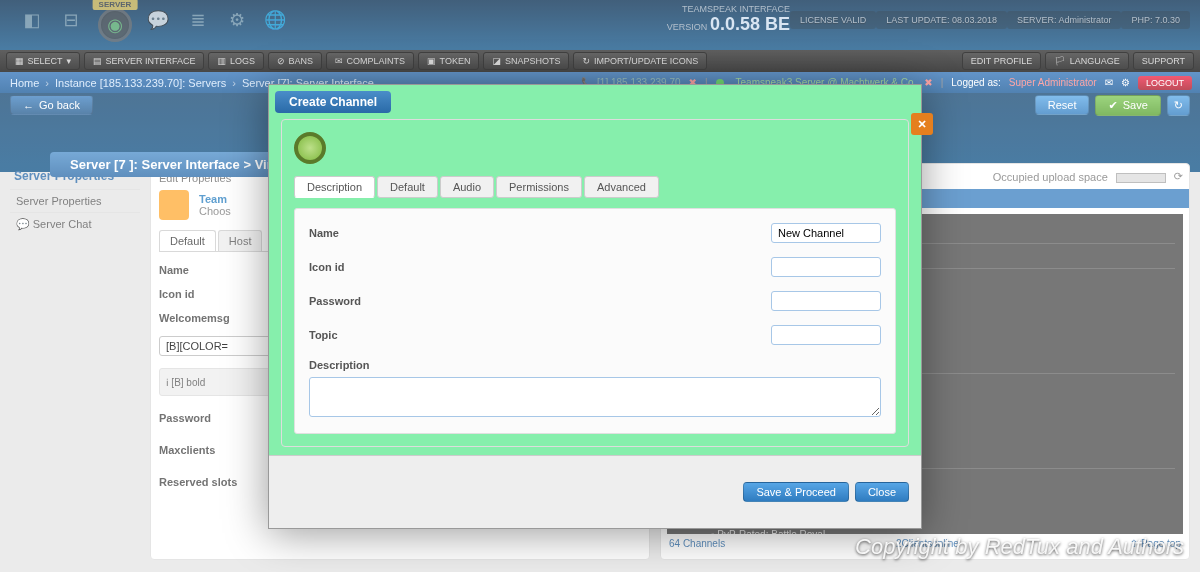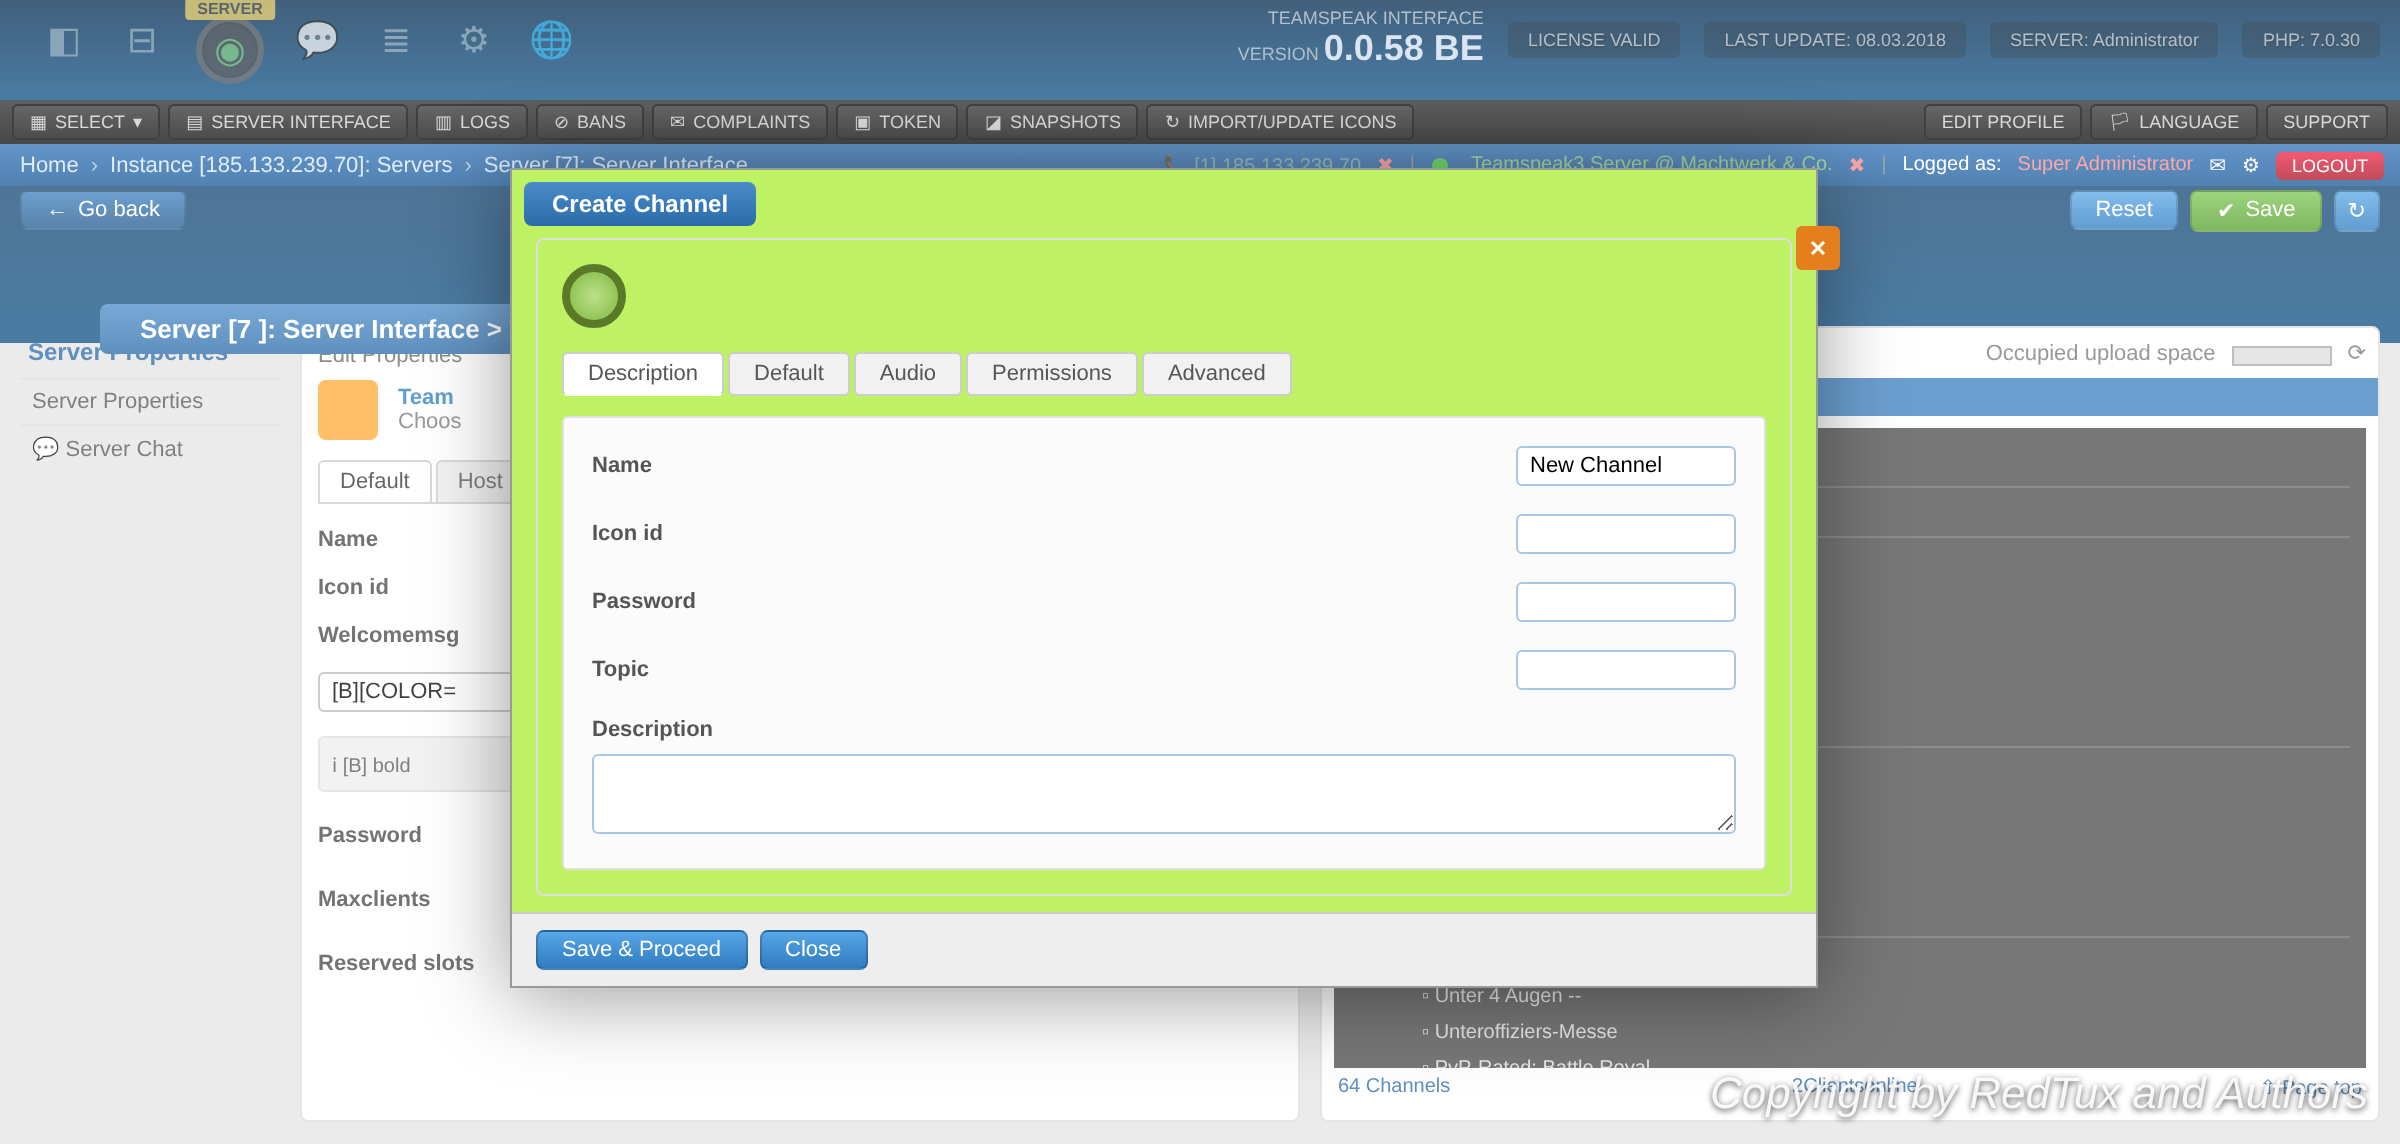--- a/index.html
+++ b/index.html
@@ -2,21 +2,21 @@
 <html><head>
 <meta charset="utf-8">
 <style>
 *{box-sizing:border-box;margin:0;padding:0;font-family:Arial,Helvetica,sans-serif}
 body{width:1200px;height:572px;overflow:hidden;background:linear-gradient(to bottom,#1a3a5c 0%,#0d5186 30%,#0d5186 50px,#e5e5e5 50px);position:relative;font-size:11px;color:#333}
 .topbar{height:50px;background:linear-gradient(to bottom,#022a4f,#0d5186);position:relative;display:flex;align-items:center}
 .top-icons{display:flex;gap:15px;padding-left:20px}
 .top-icon{width:24px;height:24px;opacity:0.7;display:flex;align-items:center;justify-content:center;font-size:18px;color:#8ab}
 .top-icon.active-server{width:34px;height:34px;border-radius:50%;background:radial-gradient(circle,#333 60%,#111);border:3px solid #555;position:relative}
 .server-badge{position:absolute;top:-12px;left:50%;transform:translateX(-50%);background:#ffd84a;color:#333;font-size:8px;font-weight:bold;padding:1px 6px;border-radius:2px}
-.top-right{position:absolute;right:10px;top:5px;display:flex;gap:12px;align-items:center;color:#9ab;font-size:9px}
+.top-right{position:absolute;right:10px;top:5px;display:flex;gap:0;align-items:center;color:#9ab;font-size:9px}
 .top-right .brand{text-align:right;line-height:1.1}
 .top-right .chip{background:rgba(0,0,0,0.25);padding:4px 10px;border-radius:3px;font-size:9px;text-shadow:0 1px 1px rgba(0,0,0,0.5)}
 .menubar{height:22px;background:linear-gradient(to bottom,#2a2a2a,#0a0a0a);display:flex;align-items:center;padding:0 6px;gap:4px}
 .menubtn{background:linear-gradient(to bottom,#333,#111);color:#ccc;font-size:9px;padding:3px 8px;border-radius:3px;display:flex;align-items:center;gap:4px;border:1px solid #000}
 .menubar .spacer{flex:1}
 .breadcrumb{height:21px;background:linear-gradient(to bottom,#2f71b7,#175898);display:flex;align-items:center;padding:0 10px;color:#fff;font-size:11px;position:relative}
 .breadcrumb a{color:#d4e7fb}
 .bc-sep{margin:0 6px;opacity:.6}
 .bc-right{position:absolute;right:8px;display:flex;align-items:center;gap:8px;font-size:10px}
 .logout{background:linear-gradient(to bottom,#e24,#a12);color:#fff;padding:2px 8px;border-radius:3px;font-size:9px}
@@ -44,40 +44,40 @@
 .rightcol{flex:1;background:#fff;border:1px solid #ddd;border-radius:4px;padding:6px;font-size:11px;color:#555;min-height:380px}
 .rc-top{display:flex;align-items:flex-end;justify-content:flex-end;gap:8px;color:#777}
 .rc-banner{background:#3a7fc0;color:#fff;padding:4px 8px;margin:6px -6px;font-size:10px}
 .rc-tree{background:#4a4a4a;color:#ddd;padding:8px;font-size:10px;line-height:1.8;height:320px;overflow:hidden}
 .rc-tree .t1{padding-left:18px}
 .rc-tree .t2{padding-left:36px}
 .rc-tree .hr{border-top:1px solid #666;margin:3px 0}
 .rc-foot{display:flex;justify-content:space-between;padding:4px 2px;color:#2a6aa8;font-size:10px}
 
 .overlay{position:absolute;inset:0;background:rgba(255,255,255,0.25)}
-.modal{position:absolute;left:255px;top:84px;width:654px;background:#bef264;border:1px solid #999;box-shadow:0 4px 40px rgba(0,0,0,0.4)}
+.modal{position:absolute;left:268px;top:84px;width:654px;background:#86efac;border:1px solid #999;box-shadow:0 4px 40px rgba(0,0,0,0.4)}
 .modal-title{display:inline-block;background:linear-gradient(to bottom,#4a8dc9,#2a6aa8);color:#fff;padding:4px 14px;border-radius:4px;font-size:12px;font-weight:bold;margin:6px}
 .closebox{position:absolute;right:-12px;top:28px;width:22px;height:22px;background:#e57f1e;border-radius:3px;color:#fff;display:flex;align-items:center;justify-content:center;font-weight:bold}
 .modal-body{border:1px solid #ddd;margin:0 12px 8px;border-radius:4px;padding:12px;max-height:368px;overflow:auto}
 .mb-head{display:flex;gap:12px;align-items:center;margin-bottom:12px}
 .gear{width:32px;height:32px;border-radius:50%;background:radial-gradient(circle,#bde08a,#7fb93f);border:4px solid #5a7a2a}
 .mb-head h4{color:#2a7fc0;font-size:12px}
 .mb-head p{color:#666;font-size:11px}
 .modal .tabrow{display:flex;gap:2px;margin-bottom:10px}
 .modal .mtab{padding:4px 12px;border:1px solid #ccc;border-radius:3px;background:#f1f1f1;font-size:11px;color:#555}
 .modal .mtab.active{background:#fff;border-bottom-color:#fff}
 .modal-form{border:1px solid #e0e0e0;background:#fbfbfb;border-radius:3px;padding:14px}
 .mf-row{display:flex;align-items:center;margin-bottom:14px}
 .mf-row label{flex:1;color:#555;font-weight:bold;font-size:11px}
 .mf-row input{width:110px;border:1px solid #a7c7e7;border-radius:3px;padding:3px 6px;font-size:11px;background:#fff}
 .mf-desc textarea{width:100%;height:40px;border:1px solid #a7c7e7;border-radius:3px;resize:vertical;margin-top:6px}
 .hint{background:#eee;border:1px solid #ddd;border-radius:3px;padding:6px;margin-top:10px;font-size:10px;color:#555}
 .hint u{text-decoration:underline}
 .hint .col{color:#2aa}
-.modal-foot{background:#eee;padding:8px 12px;display:flex;gap:6px;border-top:1px solid #ccc}
+.modal-foot{background:#eee;padding:26px 12px;display:flex;justify-content:flex-end;gap:6px;border-top:1px solid #ccc}
 .watermark{position:absolute;right:16px;bottom:12px;color:rgba(255,255,255,0.9);font-size:22px;font-style:italic;text-shadow:0 1px 3px rgba(0,0,0,0.7);pointer-events:none}
 .sa{color:#f88;font-weight:normal}
 .vline{color:#7aa}
 .green-dot{width:8px;height:8px;background:#4c4;border-radius:50%;display:inline-block;margin-right:4px}
 </style>
 </head>
 <body>
 
 <div class="topbar">
   <div class="top-icons">

